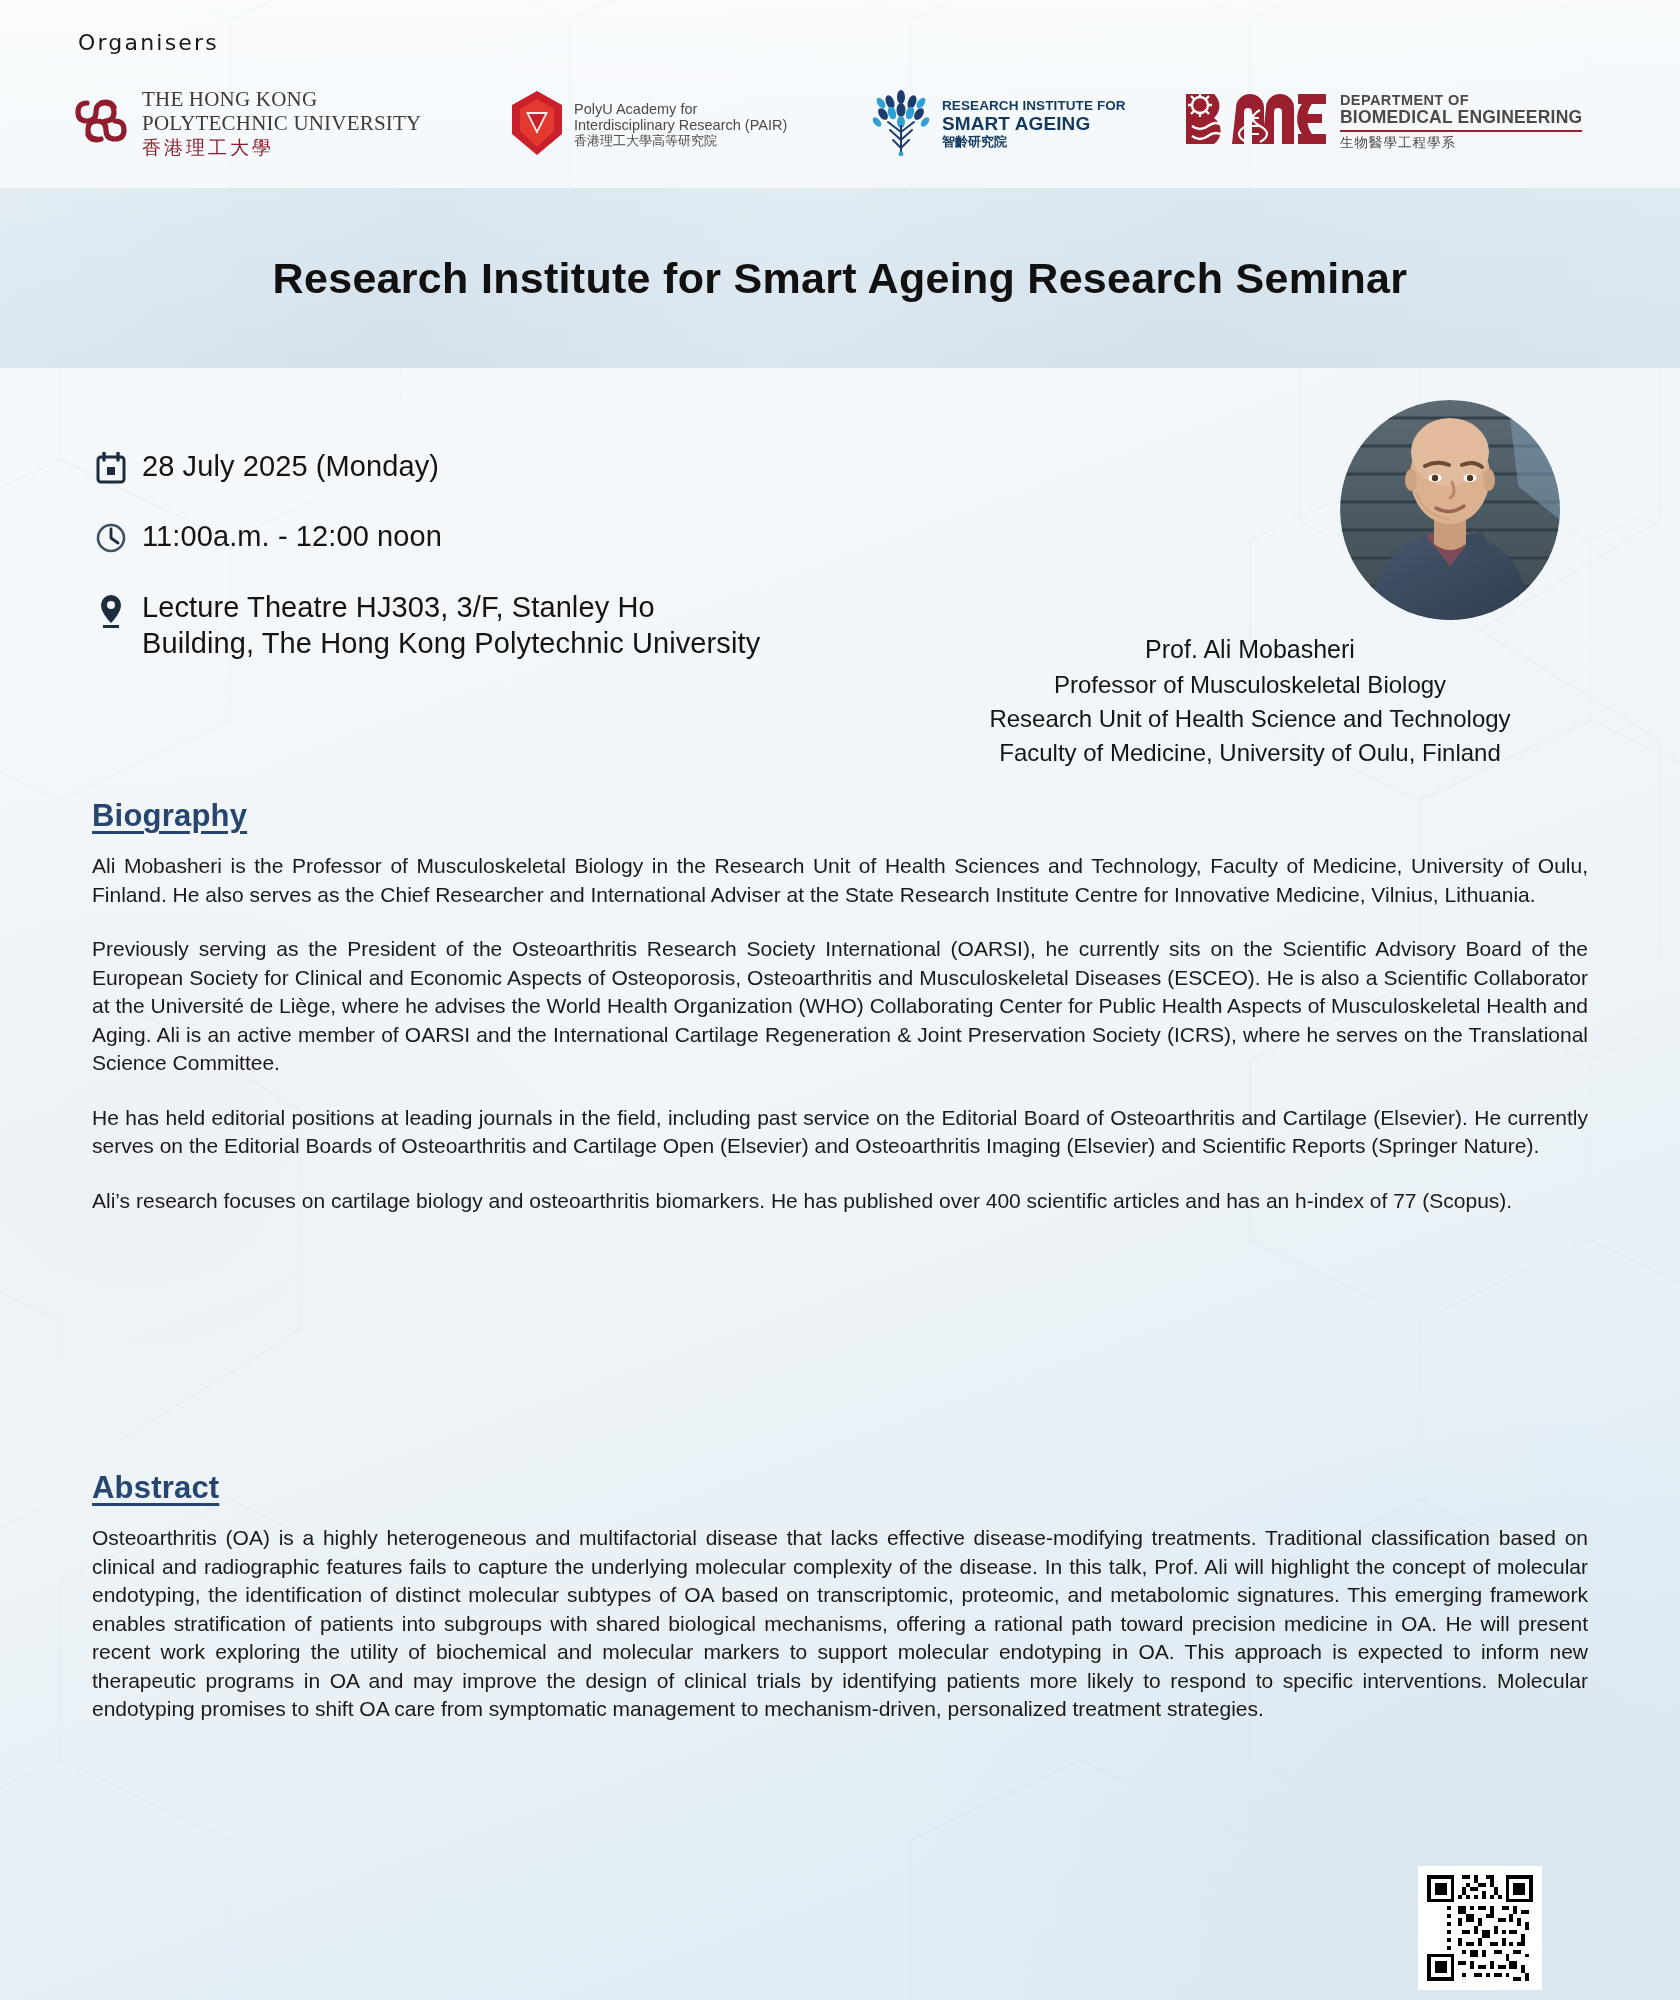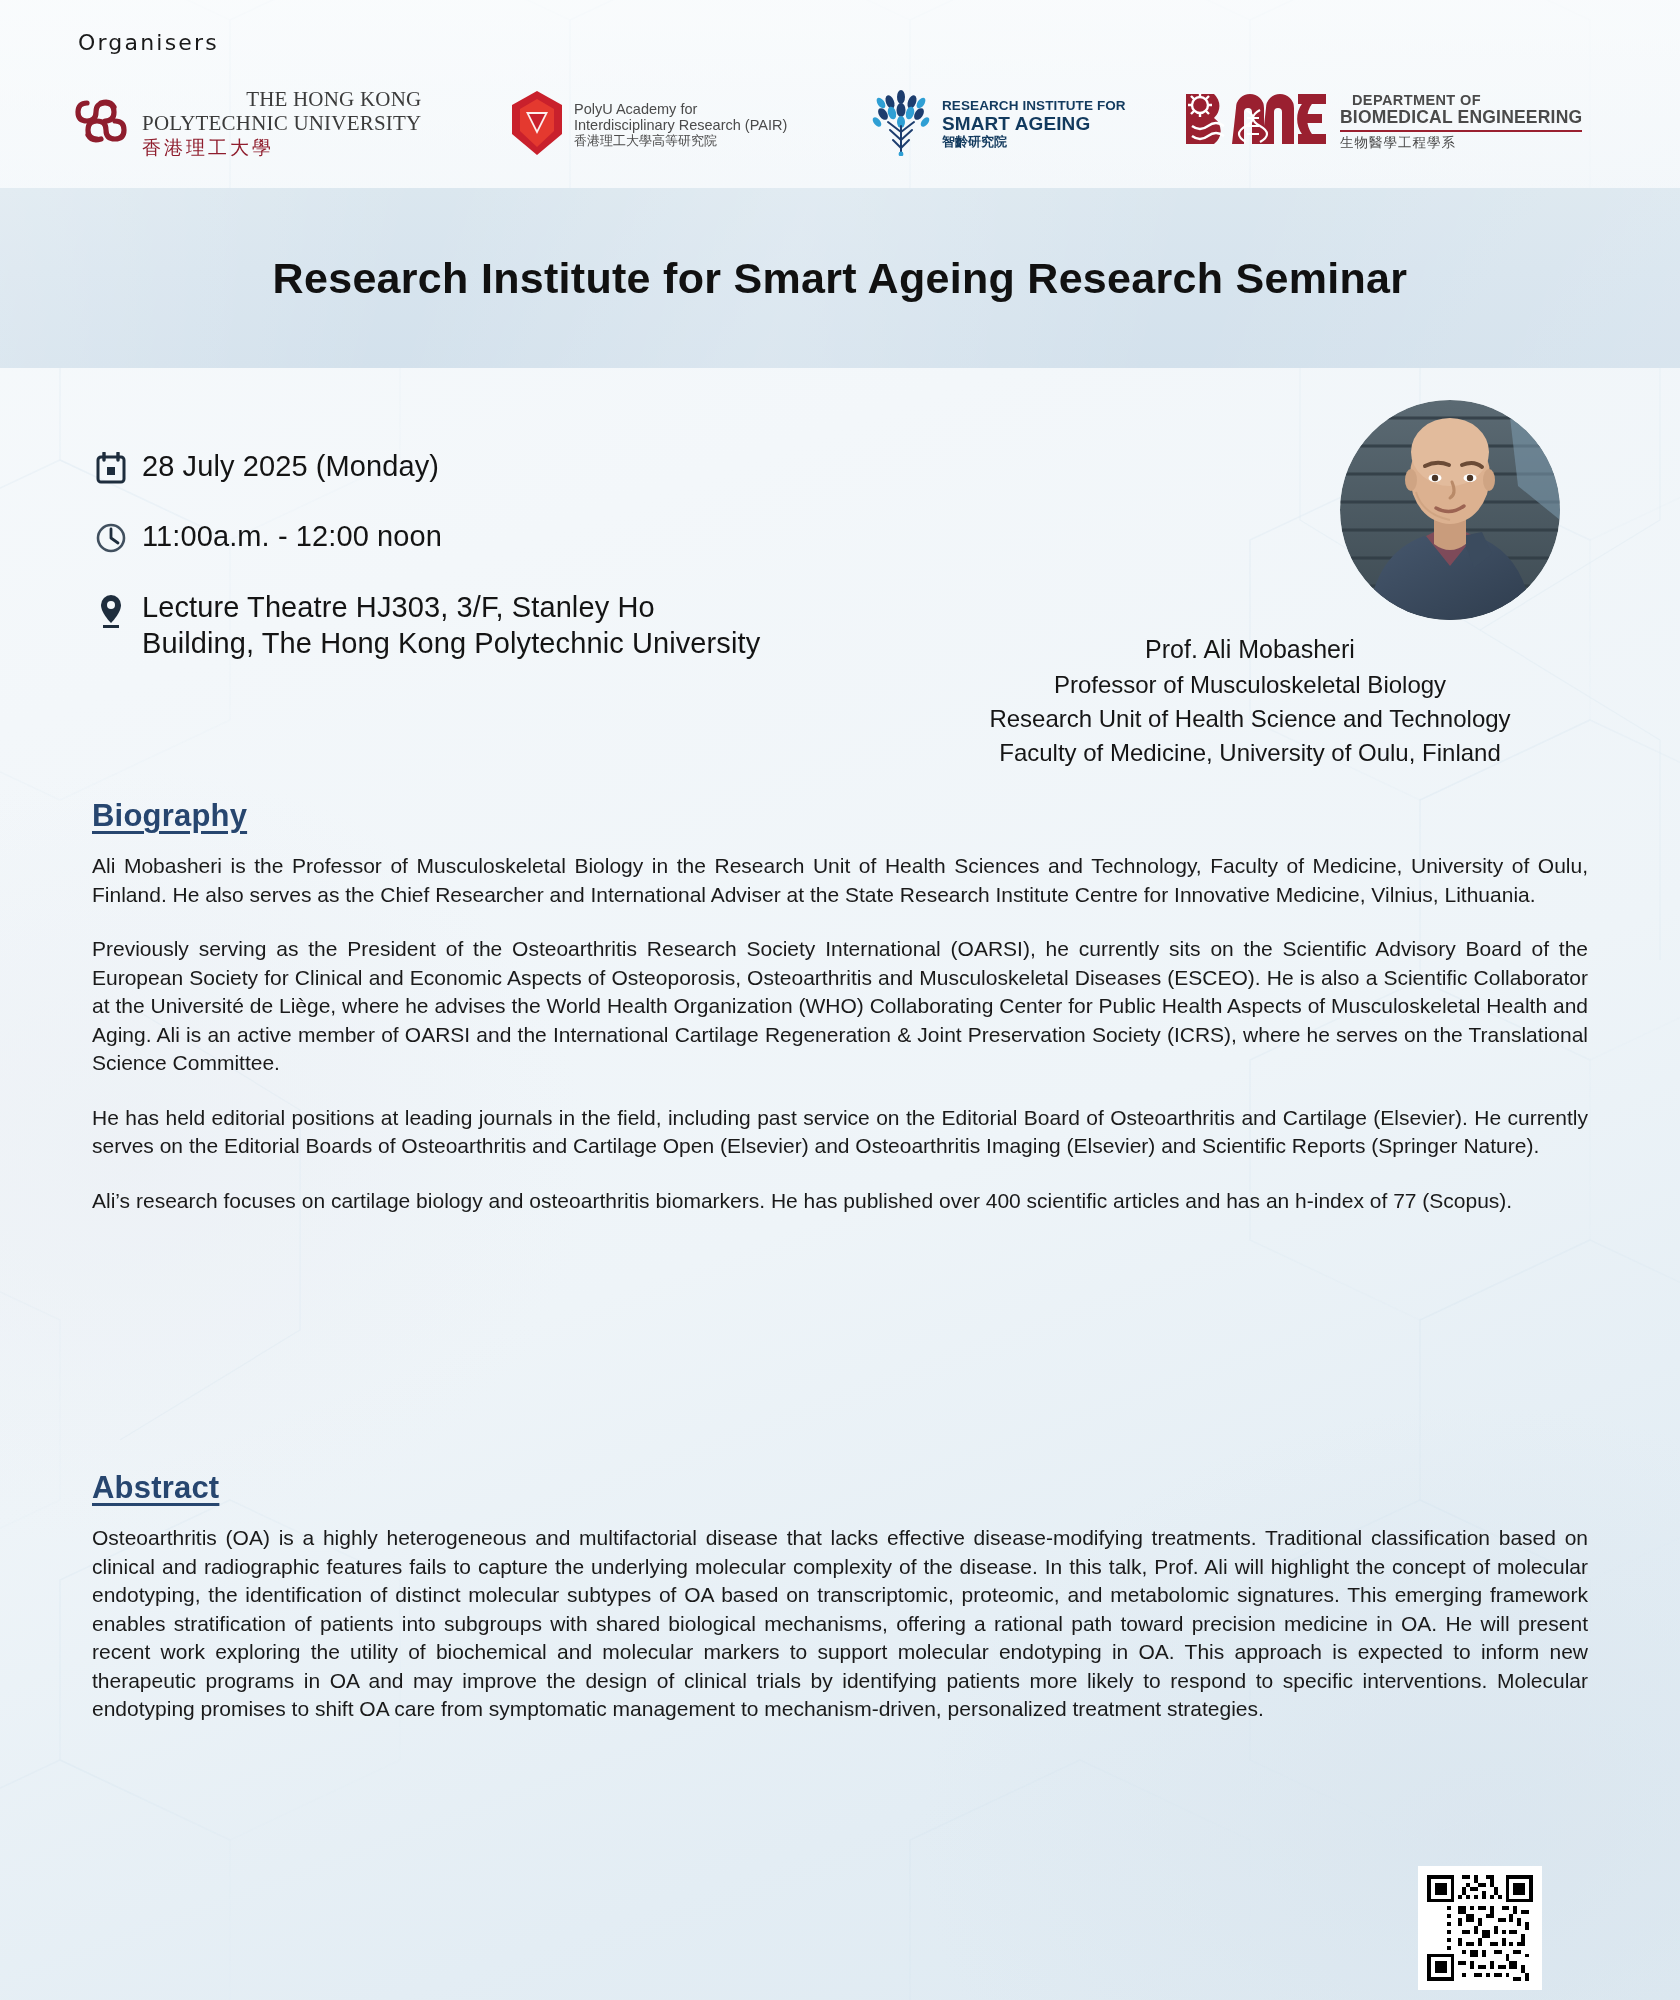--- a/index.html
+++ b/index.html
@@ -63,39 +63,39 @@
     display: flex;
     align-items: center;
     gap: 10px;
   }
 
   .logo-mark { flex: 0 0 auto; }
   .logo-text { line-height: 1.12; }
 
   
   .logo-polyu { left: 0px; top: 0px; }
-  .polyu-en-1 { font-family: "Liberation Serif", serif; font-size: 21px; color: #3b3b3b; letter-spacing: .2px; text-align: right; }
+  .polyu-en-1 { font-family: "Liberation Serif", serif; font-size: 21px; color: #3b3b3b; letter-spacing: .2px; }
   .polyu-en-2 { font-family: "Liberation Serif", serif; font-size: 21px; color: #3b3b3b; letter-spacing: .2px; }
   .polyu-zh { font-family: "DejaVu Sans", sans-serif; font-size: 19px; color: #8f1d2d; letter-spacing: 3px; margin-top: 2px; }
 
   
   .logo-pair { left: 440px; top: 2px; }
   .pair-l1 { font-size: 14.5px; color: #4b4b4b; }
   .pair-l2 { font-size: 14.5px; color: #4b4b4b; }
   .pair-zh { font-family: "DejaVu Sans", sans-serif; font-size: 13px; color: #4b4b4b; margin-top: 1px; }
 
   
   .logo-risa { left: 800px; top: 0px; }
   .risa-l1 { font-size: 13.5px; font-weight: bold; color: #123a5e; letter-spacing: .1px; }
   .risa-l2 { font-size: 19px; font-weight: bold; color: #123a5e; letter-spacing: .1px; }
   .risa-zh { font-family: "DejaVu Sans", sans-serif; font-size: 13px; font-weight: bold; color: #123a5e; margin-top: 1px; }
 
   
   .logo-bme { left: 1110px; top: 0px; }
-  .bme-l1 { font-size: 14.5px; font-weight: bold; color: #4a4a4a; letter-spacing: .4px; margin-left: 12px; }
+  .bme-l1 { font-size: 14.5px; font-weight: bold; color: #4a4a4a; letter-spacing: .4px; }
   .bme-l2 { font-size: 17.5px; font-weight: bold; color: #4a4a4a; letter-spacing: .2px; border-bottom: 2.5px solid #9a2030; padding-bottom: 2px; }
   .bme-zh { font-family: "DejaVu Sans", sans-serif; font-size: 13.5px; color: #4a4a4a; margin-top: 3px; letter-spacing: 1px; }
 
   
   .title-banner {
     position: absolute;
     left: 0;
     top: 188px;
     width: 1680px;
     height: 180px;

